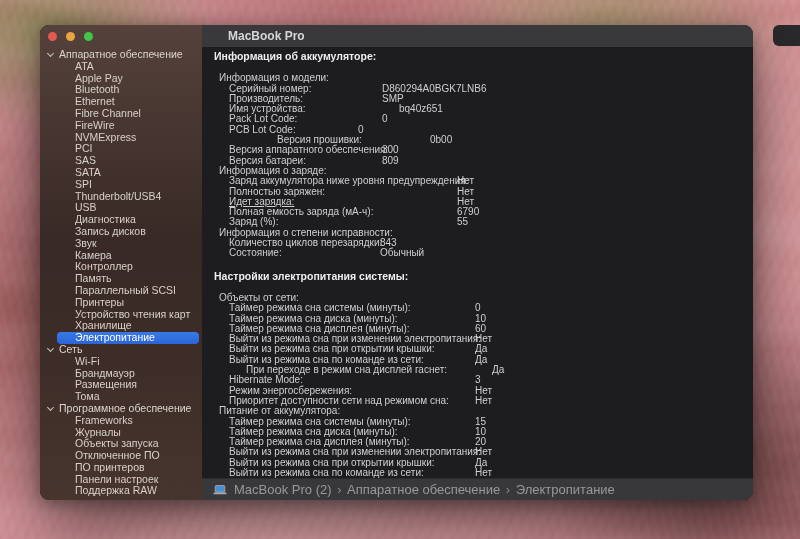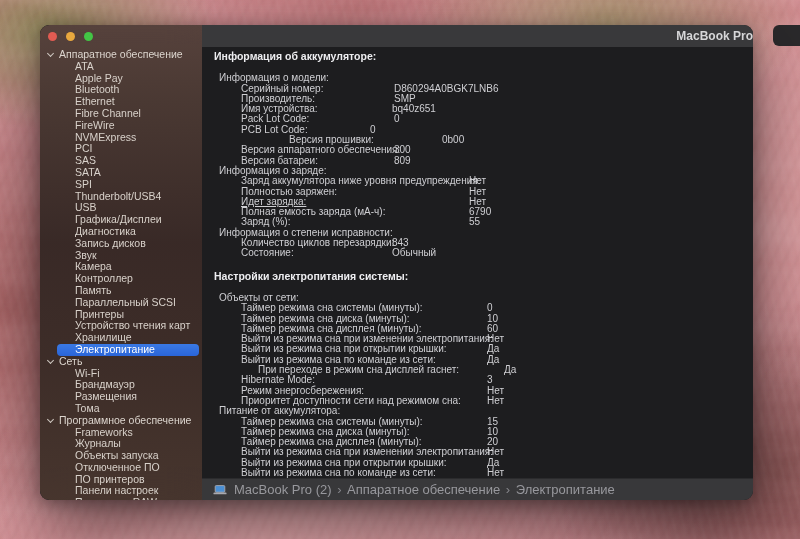--- a/index.html
+++ b/index.html
@@ -59,33 +59,33 @@
   .chev{display:inline-block;width:4px;height:4px;border-right:1.3px solid #cfc8c1;border-bottom:1.3px solid #cfc8c1;transform:rotate(45deg);margin-right:6px;position:relative;top:-2px;}
   .sb-item{padding-left:35px;}
   .sb-item.selected{
     background:linear-gradient(180deg,#3a79e4,#2a65d9);
     border-radius:4px;margin-left:17px;margin-right:3px;padding-left:18px;color:#ffffff;
   }
   
   .titlebar{
     position:absolute;left:162px;top:0;right:0;height:22px;
     background:#39393b;border-bottom:1px solid #e5e5e5;
-    display:flex;align-items:center;justify-content:flex-end;
+    display:flex;align-items:center;justify-content:flex-start;padding-left:26px;
   }
   .titlebar .t{font-size:12px;font-weight:bold;color:#d6d6d8;}
   
   .content{
     position:absolute;left:162px;top:22px;right:0;bottom:21px;
     background:#1d1d1f;color:#cfcfd3;
     padding:4px 8px 0 12px;font-size:10px;line-height:10.3px;overflow:hidden;
   }
   .c-h{font-weight:bold;color:#eeeef1;font-size:10.5px;margin:0 0 12px 0;white-space:nowrap;}
   .c-h2{margin-top:12px;}
   .c-g{margin-left:5px;white-space:nowrap;}
-  .c-r{display:flex;margin-left:27px;white-space:nowrap;}
+  .c-r{display:flex;margin-left:15px;white-space:nowrap;}
   .c-l{flex-shrink:0;}
   .c-v{}
   
   .statusbar{
     position:absolute;left:162px;bottom:0;right:0;height:21px;
     background:#38383a;border-top:1px solid #2b2b2d;
     display:flex;align-items:center;gap:7px;padding-left:11px;
     color:#98989d;font-size:13px;white-space:nowrap;
   }
   .statusbar .sep{color:#85858a;padding:0 2px;}
@@ -121,21 +121,20 @@
         <div class="sb-row sb-item">Ethernet</div>
         <div class="sb-row sb-item">Fibre Channel</div>
         <div class="sb-row sb-item">FireWire</div>
         <div class="sb-row sb-item">NVMExpress</div>
         <div class="sb-row sb-item">PCI</div>
         <div class="sb-row sb-item">SAS</div>
         <div class="sb-row sb-item">SATA</div>
         <div class="sb-row sb-item">SPI</div>
         <div class="sb-row sb-item">Thunderbolt/USB4</div>
         <div class="sb-row sb-item">USB</div>
-        <div class="sb-row sb-item">Графика/Дисплеи</div>
         <div class="sb-row sb-item">Диагностика</div>
         <div class="sb-row sb-item">Запись дисков</div>
         <div class="sb-row sb-item">Звук</div>
         <div class="sb-row sb-item">Камера</div>
         <div class="sb-row sb-item">Контроллер</div>
         <div class="sb-row sb-item">Память</div>
         <div class="sb-row sb-item">Параллельный SCSI</div>
         <div class="sb-row sb-item">Принтеры</div>
         <div class="sb-row sb-item">Устройство чтения карт</div>
         <div class="sb-row sb-item">Хранилище</div>
@@ -166,21 +165,21 @@
         <div class="c-g">Информация о модели:</div>
         <div class="c-r">
           <span class="c-l" style="width: 153px;">Серийный номер:</span>
           <span class="c-v">D860294A0BGK7LNB6</span>
         </div>
         <div class="c-r">
           <span class="c-l" style="width: 153px;">Производитель:</span>
           <span class="c-v">SMP</span>
         </div>
         <div class="c-r">
-          <span class="c-l" style="width: 151px;">Имя устройства:</span>
+          <span class="c-l" style="width: 170px;">Имя устройства:</span>
           <span class="c-v">bq40z651</span>
         </div>
         <div class="c-r">
           <span class="c-l" style="width: 153px;">Pack Lot Code:</span>
           <span class="c-v">0</span>
         </div>
         <div class="c-r">
           <span class="c-l" style="width: 129px;">PCB Lot Code:</span>
           <span class="c-v">0</span>
         </div>

